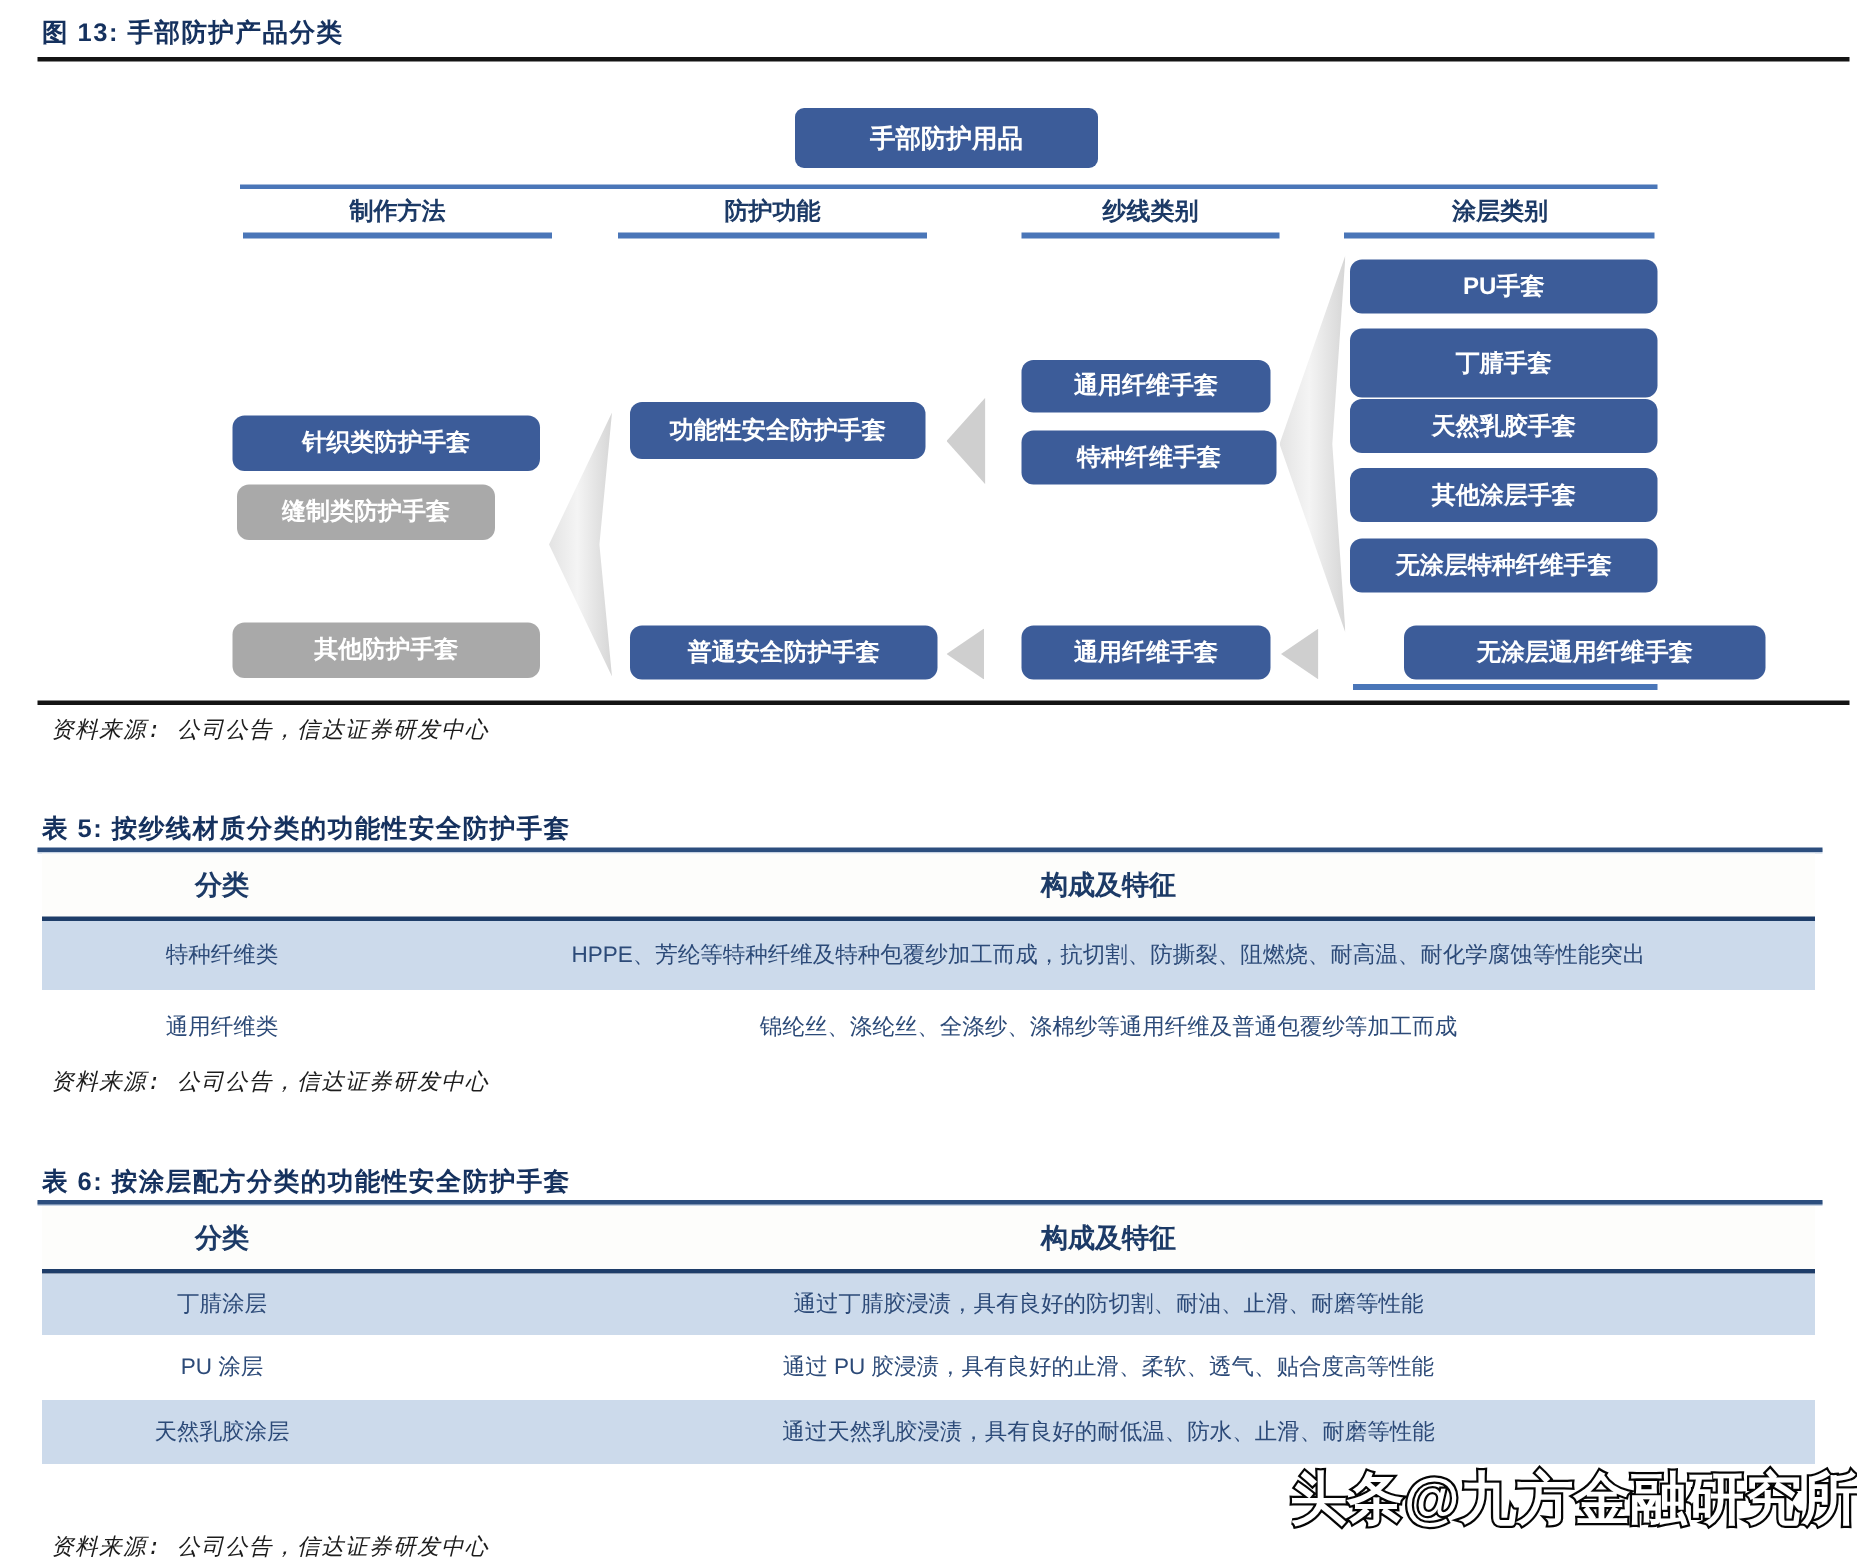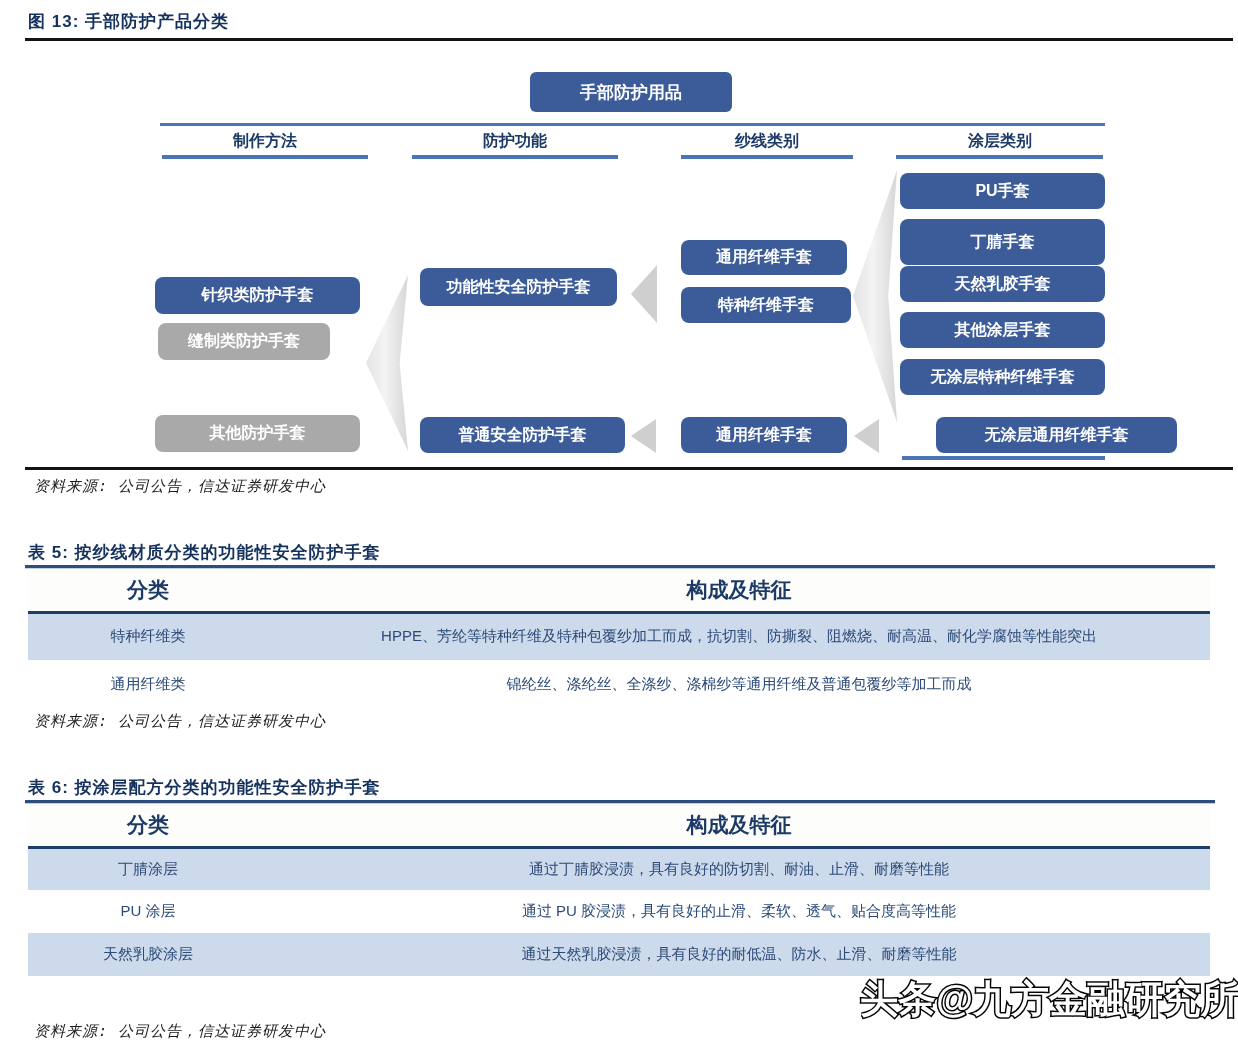--- a/index.html
+++ b/index.html
@@ -41,21 +41,21 @@
     background:linear-gradient(to left,#d6d6d6,#f4f4f4 55%,#e3e3e3);
     clip-path:polygon(100% 0,0 50%,100% 100%,80% 50%);
   }
   .arrow-tri{
     background:#cfcfcf;
     clip-path:polygon(100% 0,0 50%,100% 100%);
   }
   
   table.rep{border-collapse:collapse;table-layout:fixed;width:1182px;}
   table.rep th{
-    font-size:21px;font-weight:bold;color:#1c3a66;text-align:center;
+    font-size:18px;font-weight:bold;color:#1c3a66;text-align:center;
     background:#fdfdfb;border-bottom:3px solid #1e3d69;
   }
   table.rep td{
     font-size:15px;color:#2c4a78;text-align:center;padding:0 8px;
     white-space:nowrap;overflow:hidden;
   }
   td.cat{font-size:15px;}
   tr.light{background:#ccdaeb;}
   tr.white{background:#ffffff;}
   

